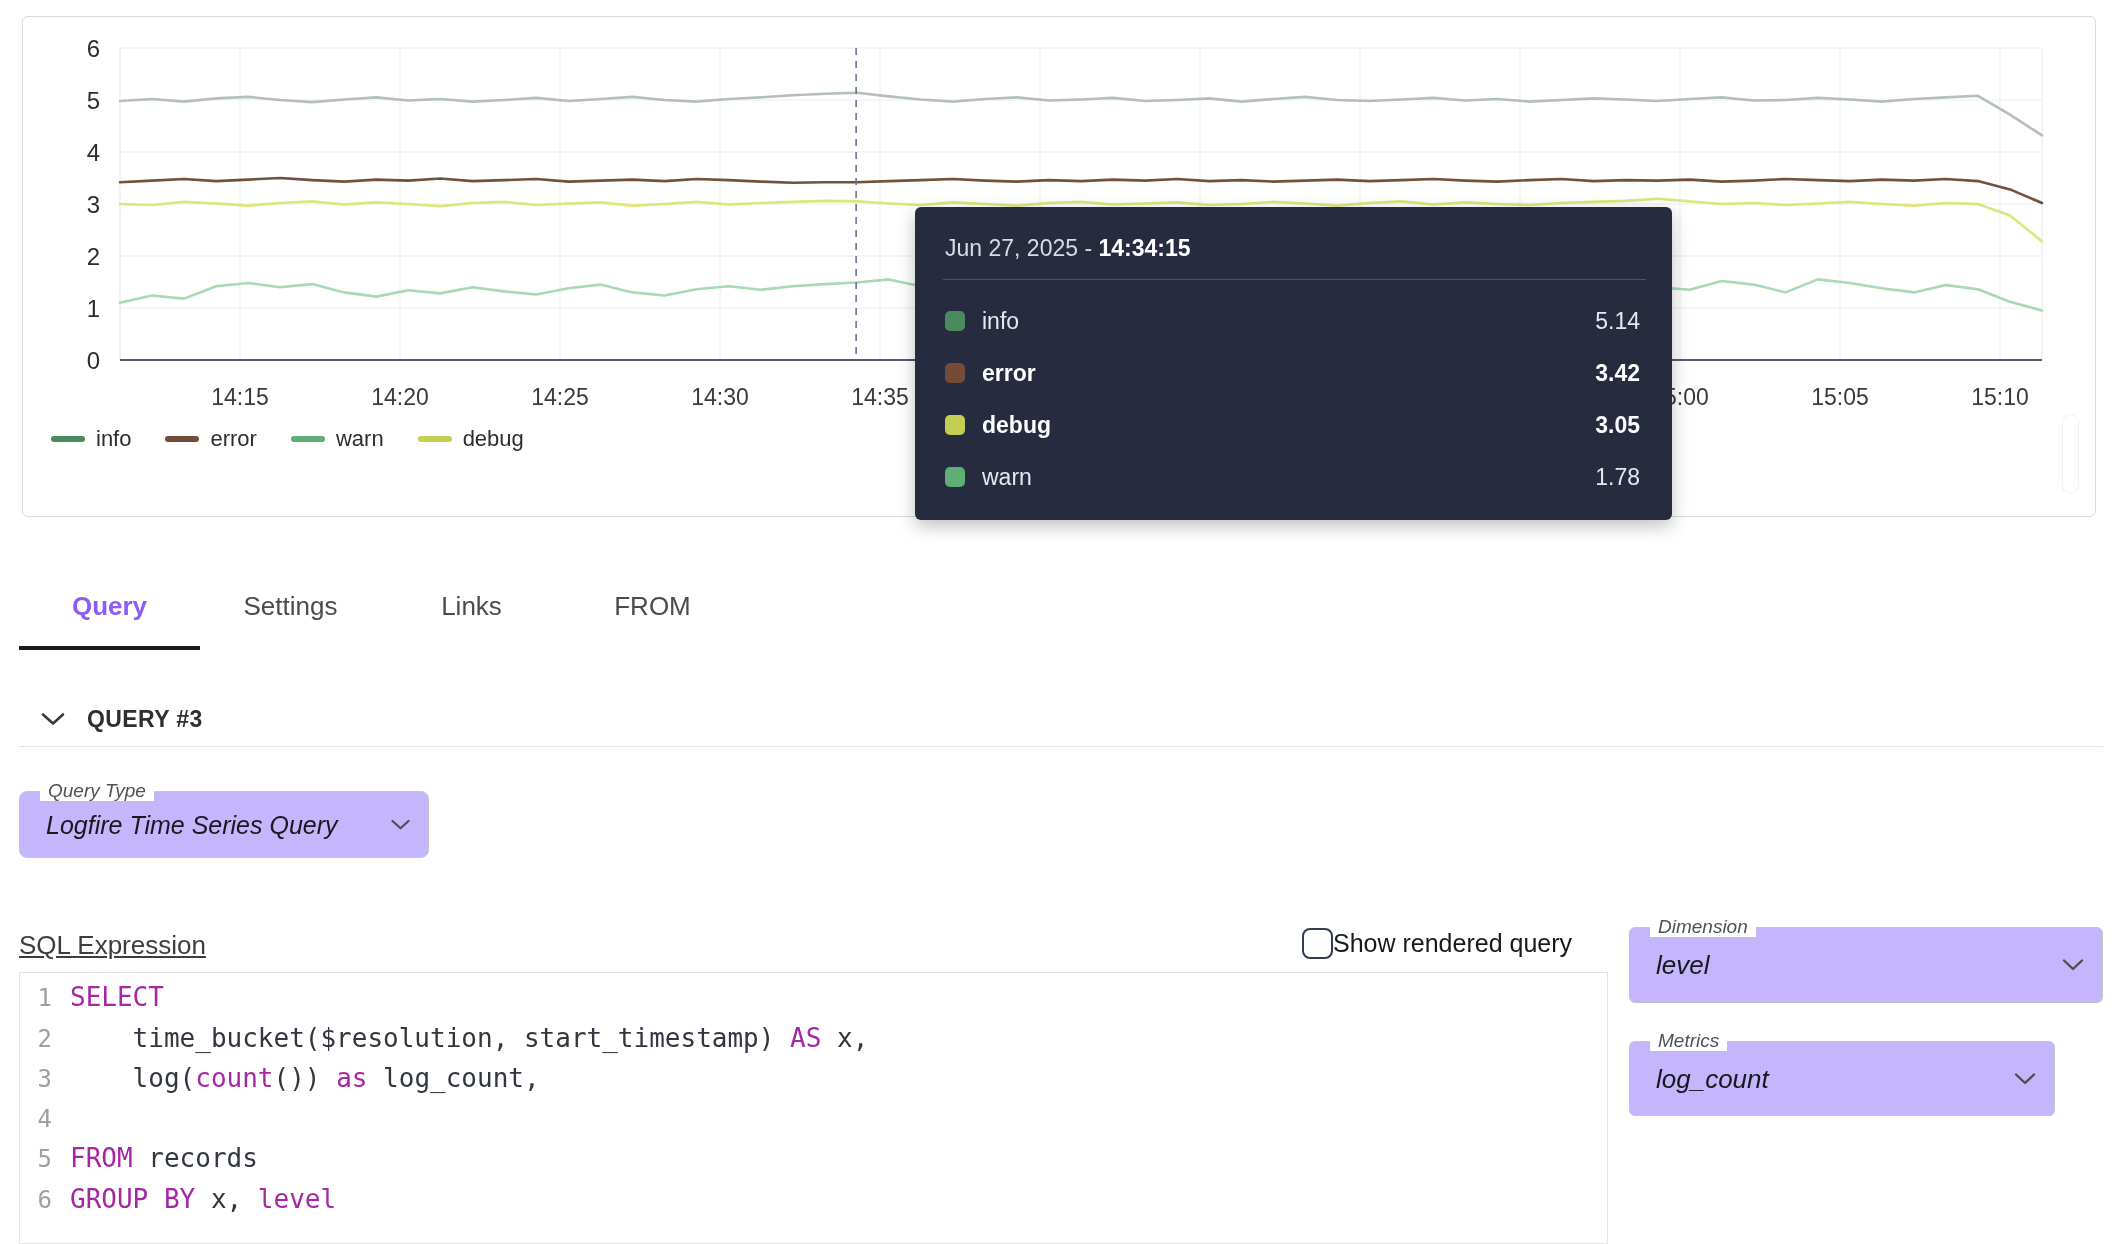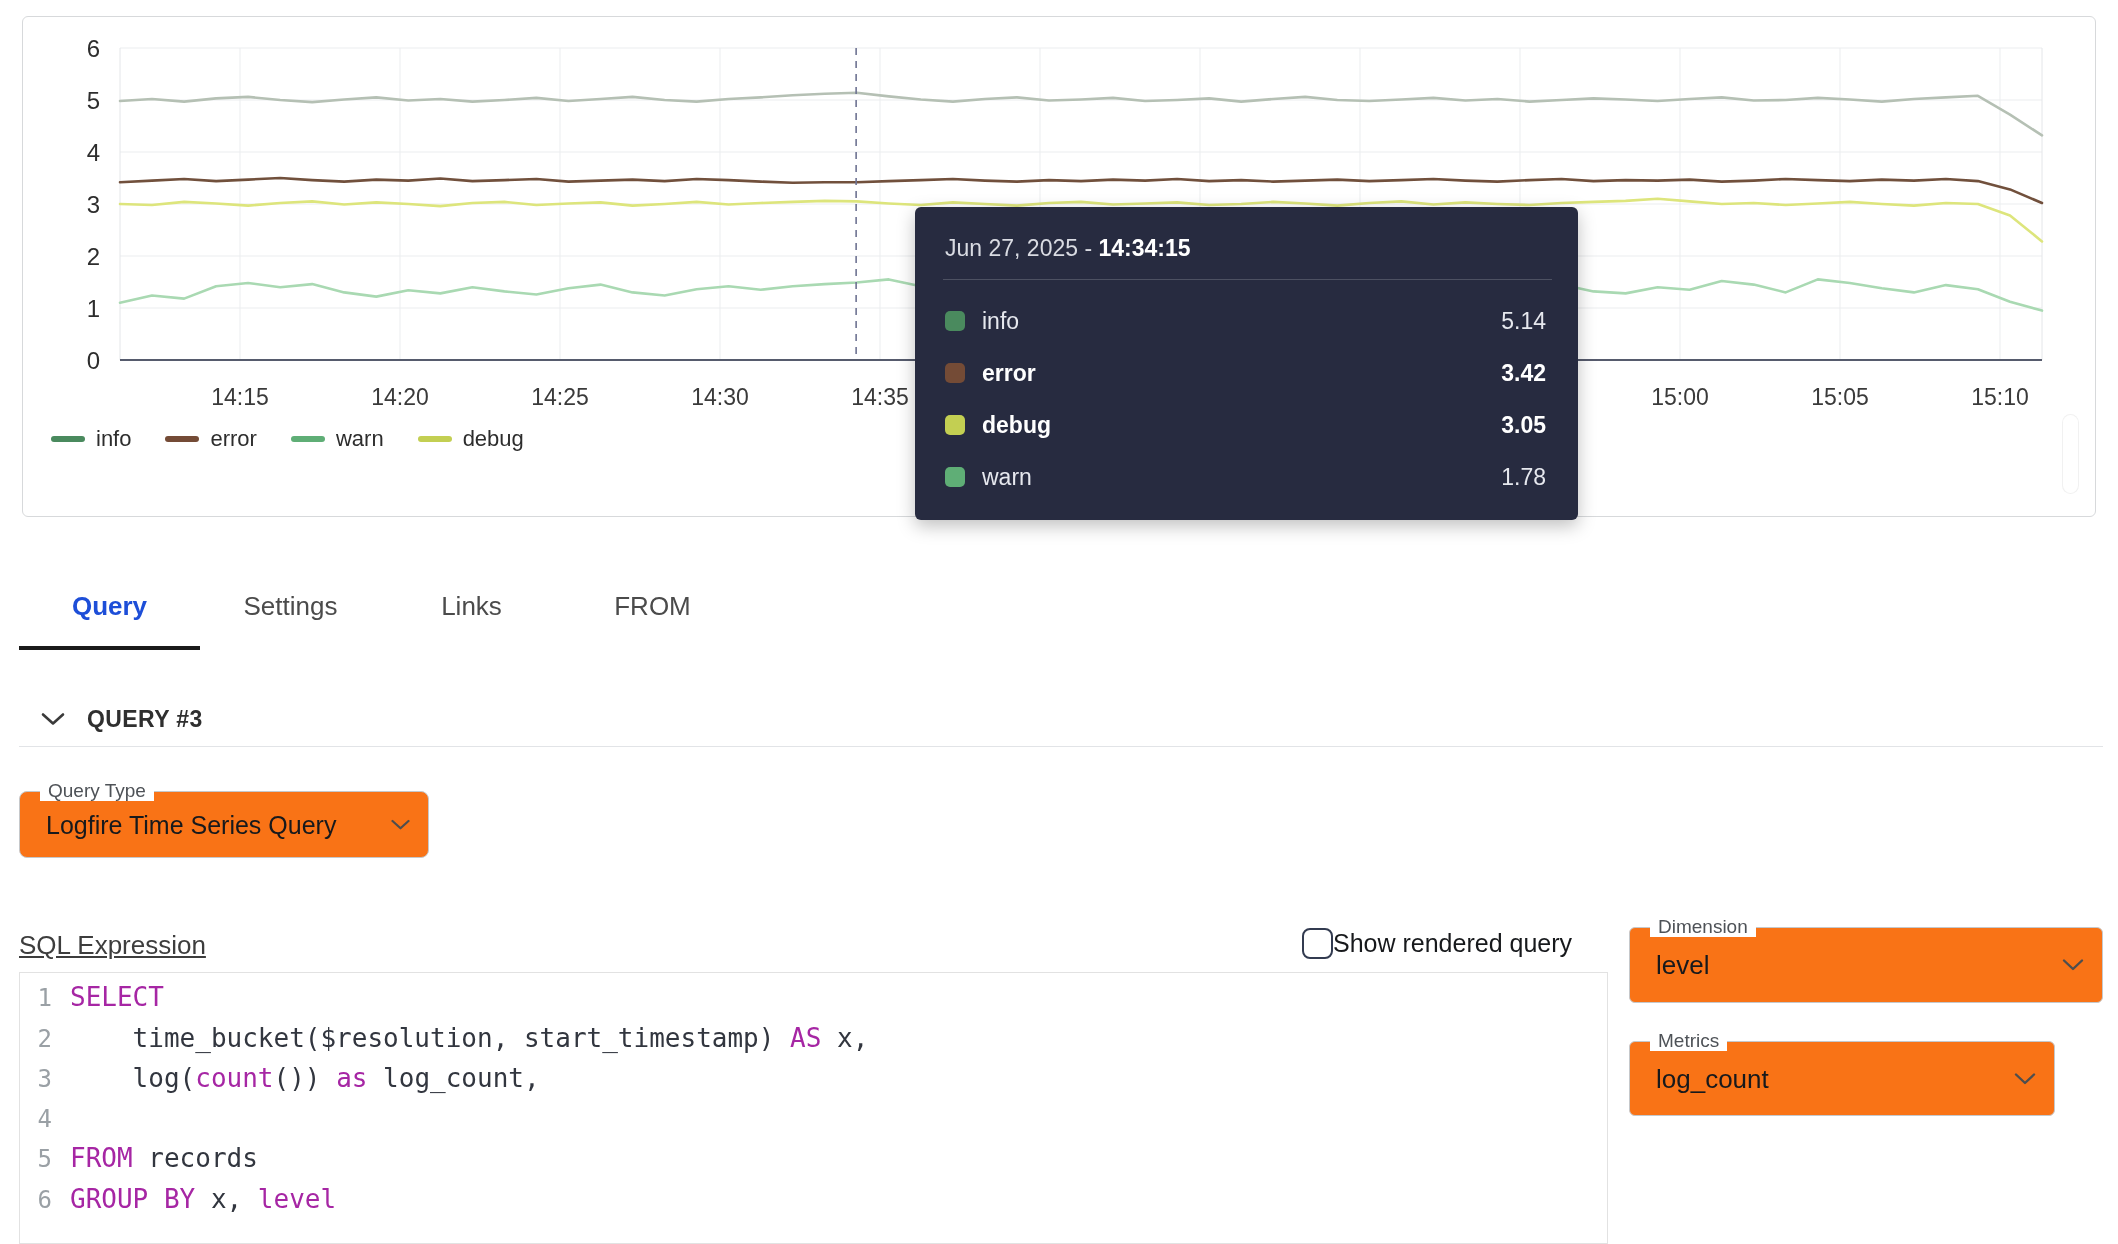--- a/index.html
+++ b/index.html
@@ -23,50 +23,50 @@
   .legend-swatch { width:34px; height:6px; border-radius:3px; }
   .legend-label { font-size:22px; color:#2d2d2d; }
 
   .scroll-thumb {
     position:absolute; left:2040px; top:398px; width:15px; height:78px;
     background:#ffffff; border-radius:8px; box-shadow:0 0 0 1px #f1f1f1; z-index:5;
   }
 
   
   .tooltip {
-    position:absolute; left:915px; top:207px; width:663px; height:313px;
+    position:absolute; left:915px; top:207px; width:757px; height:313px;
     background:#272b40; border-radius:6px; z-index:20; color:#e9eaee;
     box-shadow:0 6px 18px rgba(0,0,0,0.25);
   }
   .tt-header { position:absolute; left:30px; top:28px; font-size:23px; color:#d9dbe2; }
   .tt-header b { color:#ffffff; font-weight:700; }
   .tt-divider { position:absolute; left:28px; right:26px; top:72px; height:1px; background:rgba(255,255,255,0.18); }
   .tt-rows { position:absolute; left:30px; right:32px; top:88px; }
   .tt-row { display:flex; align-items:center; height:52px; font-size:23px; }
   .tt-swatch { width:20px; height:20px; border-radius:5px; margin-right:17px; flex:none; }
   .tt-name { color:#e6e8ee; }
   .tt-val { margin-left:auto; color:#e6e8ee; }
   .tt-row.bold .tt-name, .tt-row.bold .tt-val { font-weight:700; color:#ffffff; }
 
   
   .tabs { position:absolute; left:19px; top:566px; display:flex; }
   .tab {
     width:181px; height:84px; display:flex; align-items:center; justify-content:center;
     font-size:26px; color:#4b4b4b; cursor:pointer; border-bottom:4px solid transparent;
   }
-  .tab.active { color:#1d4ed8; font-weight:700; border-bottom-color:#1a1a1a; }
+  .tab.active { color:#8b5cf6; font-weight:700; border-bottom-color:#1a1a1a; }
 
   
   .query-header { position:absolute; left:41px; top:700px; display:flex; align-items:center; gap:22px; height:38px; }
   .query-title { font-size:23px; font-weight:700; color:#2f2f2f; letter-spacing:0.4px; }
   .section-divider { position:absolute; left:19px; top:746px; width:2084px; height:1px; background:#e2e4e7; }
 
   
   .select {
-    position:absolute; background:#f97316; border:1px solid #c5c8cb; border-radius:8px; cursor:pointer;
+    position:absolute; background:#c4b5fd; border:1px solid #c5c8cb; border-radius:8px; cursor:pointer;font-style:italic;
   }
   .select .flabel {
     position:absolute; top:-11px; left:20px; background:#fff; padding:0 8px;
     font-size:19px; color:#4e5257; line-height:20px;
   }
   .select .fvalue {
     position:absolute; left:26px; top:50%; transform:translateY(-50%);
     font-size:25px; color:#17191c; white-space:nowrap;
   }
   .select .chev { position:absolute; right:18px; top:50%; transform:translateY(-50%); }

